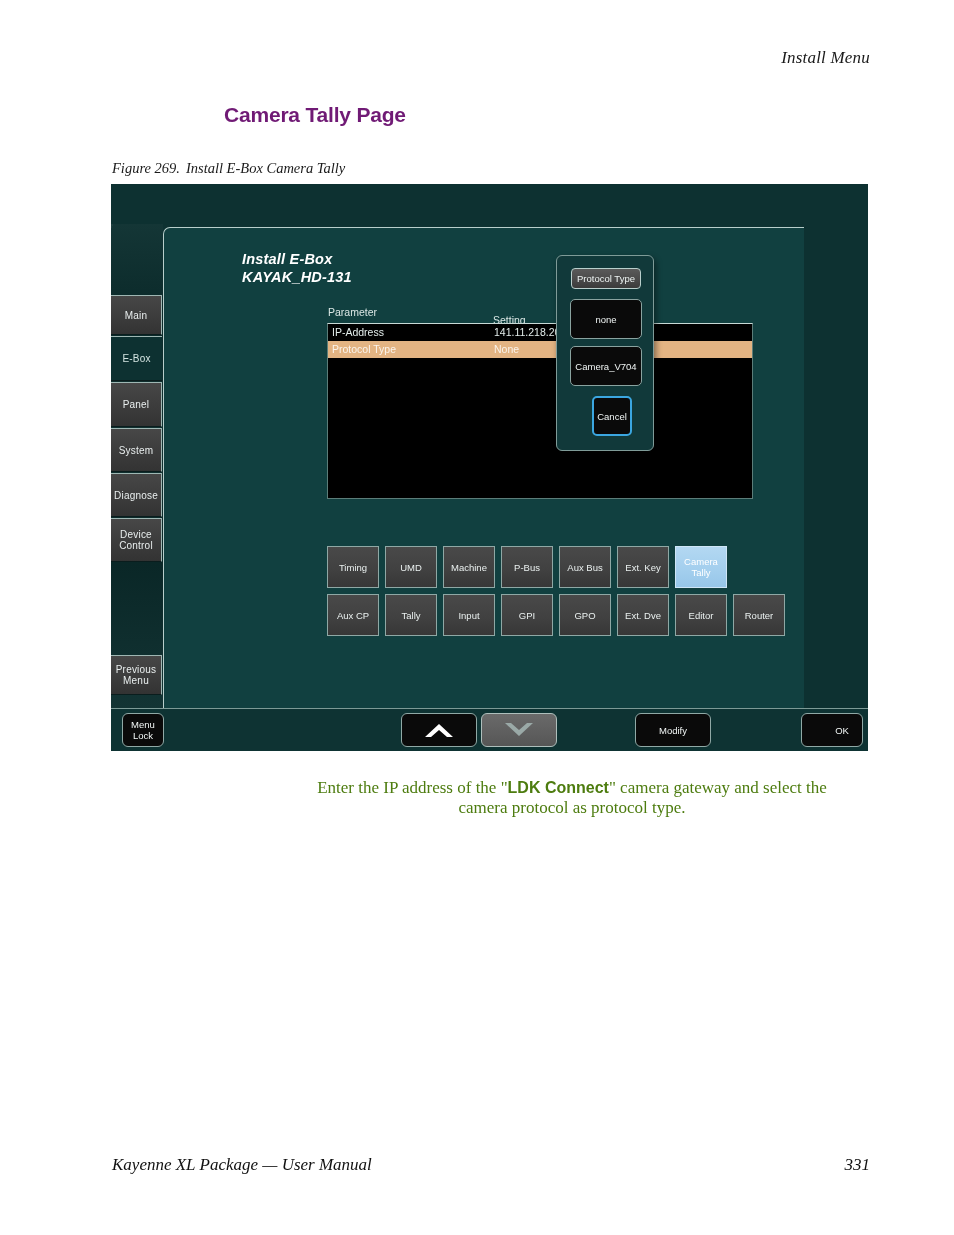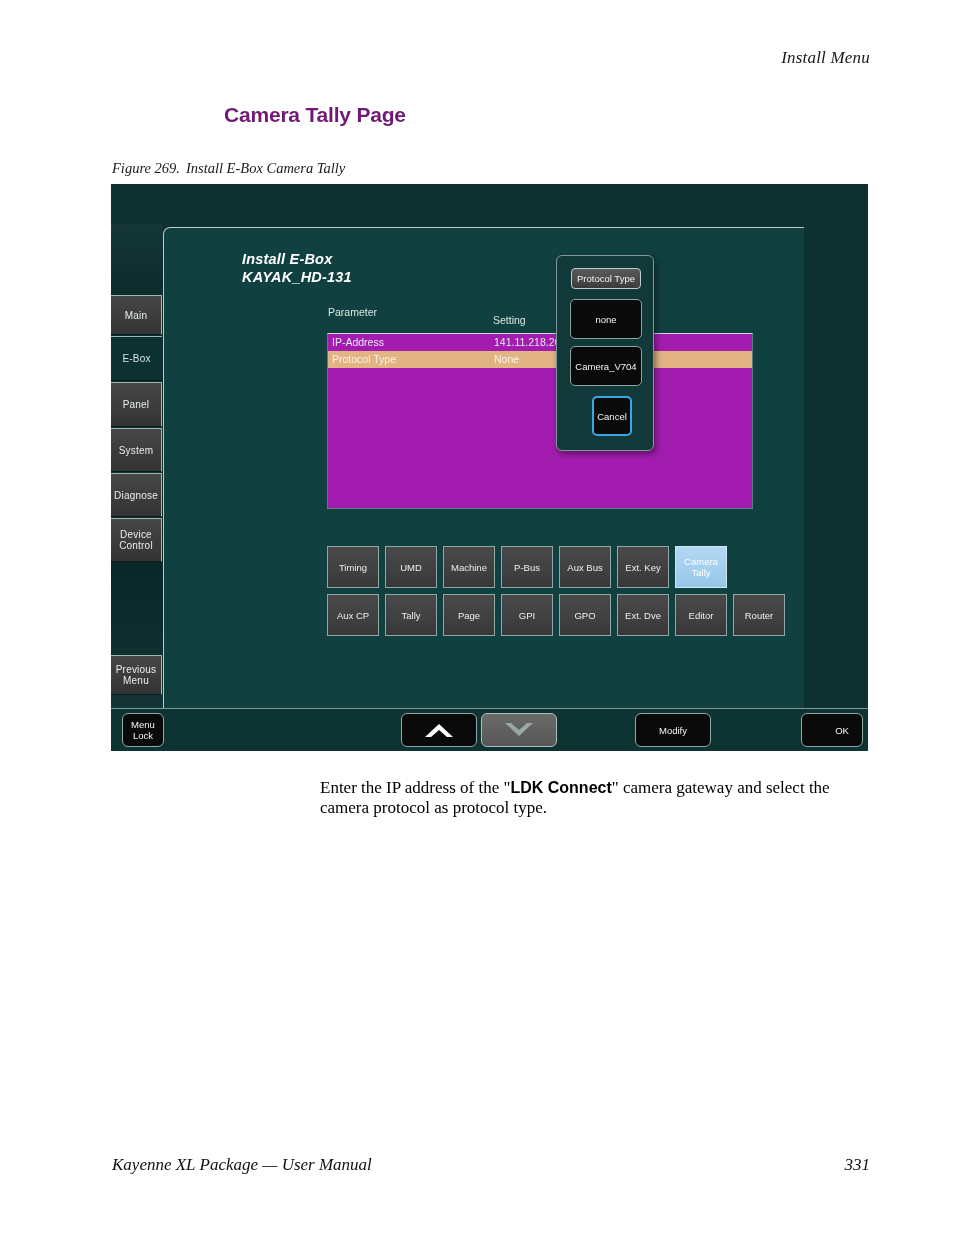--- a/index.html
+++ b/index.html
@@ -40,26 +40,27 @@
     top: 160px; left: 112px;
     font-family: "Liberation Serif", serif;
     font-style: italic;
     font-size: 14.5px;
     color: #1a1a1a;
   }
   .figure-caption .fc-num { margin-right: 6px; }
 
   .body-text {
     position: absolute;
-    top: 778px; left: 320px;
+    top: 778px; left: 292px;
     width: 560px;
     font-family: "Liberation Serif", serif;
     font-size: 17px;
     line-height: 20px;
-    color: #000000;
+    color: #4d7c0f;
+    text-align: center;
   }
   .body-text b {
     font-family: "Liberation Sans", sans-serif;
     font-weight: bold;
     font-size: 16px;
   }
 
   .footer {
     position: absolute;
     bottom: 60px; left: 112px; right: 84px;
@@ -160,23 +161,23 @@
     width: 425px;
     height: 16px;
     color: #dbe7e5;
     font-size: 10.5px;
   }
   .tbl-head .th-param { position:absolute; left:0; top:0; }
   .tbl-head .th-set   { position:absolute; left:165px; top:0;margin-top:8px; }
 
   .tbl {
     position: absolute;
-    left: 163px; top: 105px;
+    left: 163px; top: 95px;
     width: 426px; height: 176px;
-    background: #a21caf;
+    background: #000000;
     border-top: 1px solid #c8d9d6;
     border-left: 1px solid #5c7d79;
     border-right: 1px solid #5c7d79;
     border-bottom: 1px solid #5c7d79;
     box-sizing: border-box;
     overflow: hidden;
   }
   .row {
     position: relative;
     height: 17px;
@@ -463,21 +464,21 @@
       </div>
 
       <div class="fgrid row2">
         <div class="fbtn">
             <span>Aux CP</span>
           </div>
         <div class="fbtn">
             <span>Tally</span>
           </div>
         <div class="fbtn">
-            <span>Page</span>
+            <span>Input</span>
           </div>
         <div class="fbtn">
             <span>GPI</span>
           </div>
         <div class="fbtn">
             <span>GPO</span>
           </div>
         <div class="fbtn">
             <span>Ext. Dve</span>
           </div>

